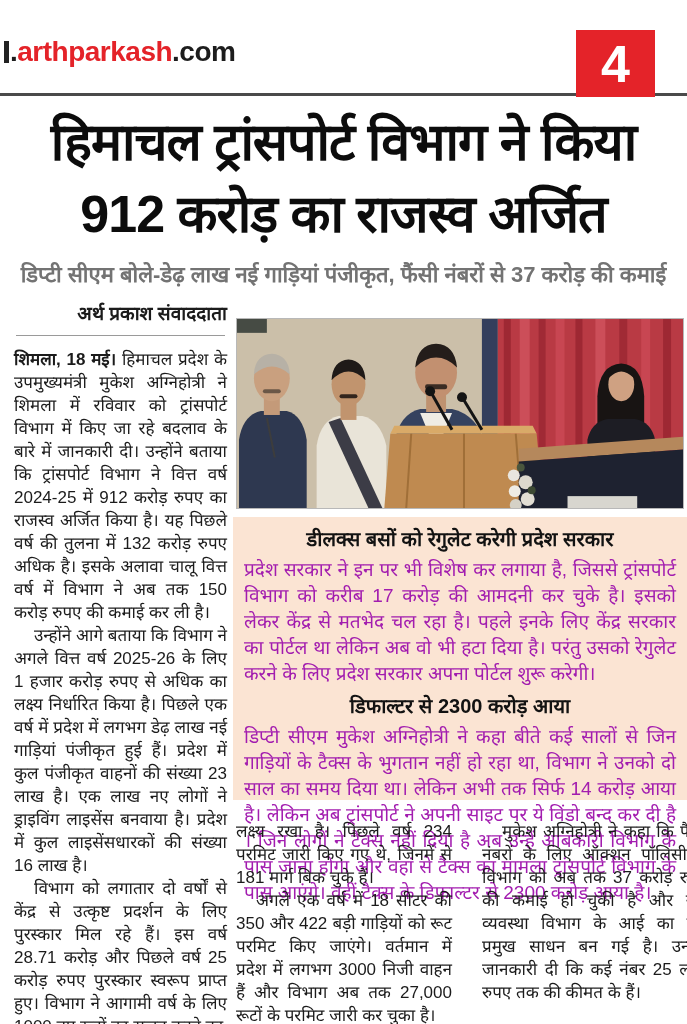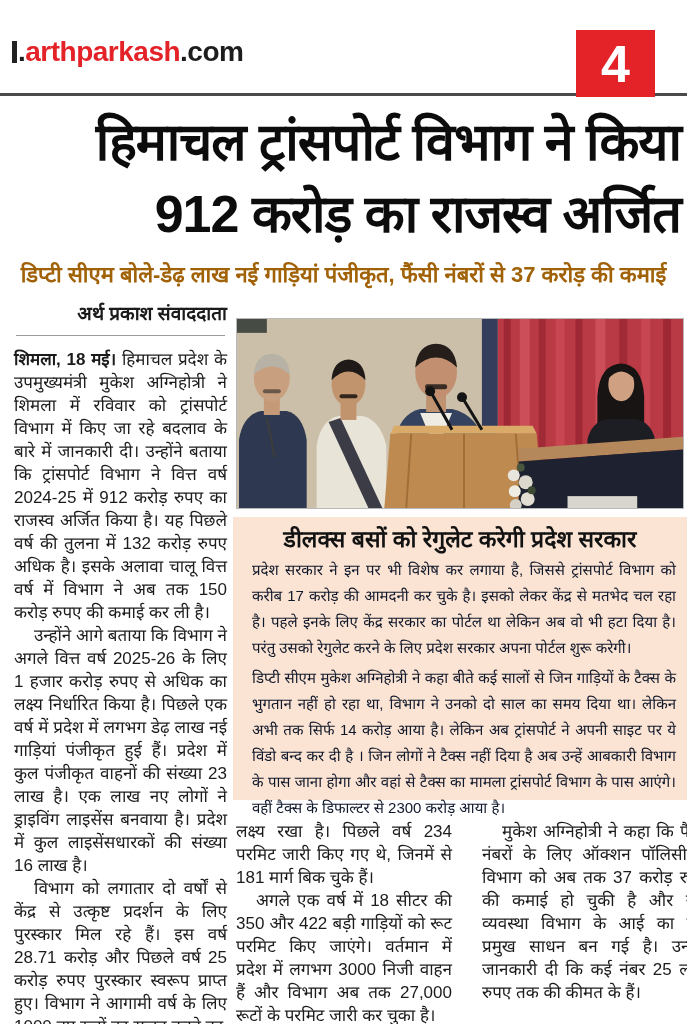--- a/index.html
+++ b/index.html
@@ -9,36 +9,36 @@
     --rule:#4a4a4a;
   }
   *{box-sizing:border-box;}
   html,body{margin:0;padding:0;}
   body{
     width:687px;height:1024px;position:relative;background:#ffffff;
     font-family:"Liberation Sans","DejaVu Sans",sans-serif;color:var(--ink);
     overflow:hidden;
   }
   
-  .masthead{position:absolute;left:12px;top:36px;font-size:28px;font-weight:bold;letter-spacing:-0.5px;white-space:nowrap;}
+  .masthead{position:absolute;left:4px;top:36px;font-size:28px;font-weight:bold;letter-spacing:-0.5px;white-space:nowrap;}
   .masthead .cut-sliver{display:inline-block;width:5px;height:22px;background:#222;vertical-align:-2px;margin-right:1px;}
   .masthead .red{color:var(--accent-red);}
   .masthead .dark{color:#1d1d1d;}
   .page-number-box{
     position:absolute;left:576px;top:30px;width:79px;height:67px;background:var(--accent-red);
     display:flex;align-items:center;justify-content:center;
     color:#fff;font-size:52px;font-weight:bold;z-index:2;
   }
   .header-rule{position:absolute;left:0;top:93px;width:687px;height:3px;background:var(--rule);}
   
-  .headline{position:absolute;left:6px;top:106px;width:675px;text-align:right;color:#0c0c0c;}
+  .headline{position:absolute;left:6px;top:106px;width:675px;text-align:center;color:#0c0c0c;}
   .headline .hl-line{font-size:52px;line-height:72px;font-weight:900;letter-spacing:-1px;}
   .subheadline{
     position:absolute;left:6px;top:260px;width:675px;text-align:center;
-    font-size:22px;font-weight:800;line-height:30px;color:#a16207;
+    font-size:22px;font-weight:800;line-height:30px;color:#737373;
   }
   
   .col{position:absolute;font-size:17px;line-height:23px;text-align:justify;color:#1b1b1b;}
   .col p{margin:0;}
   .col p.indent{text-indent:20px;}
   .col-left{left:14px;top:302px;width:213px;}
   .byline{text-align:right;font-weight:bold;font-size:19px;line-height:24px;}
   .byline-rule{border:none;border-top:1px solid #9a9a9a;margin:9px 2px 12px 2px;}
   .dateline{font-weight:bold;}
   .col-mid{left:236px;top:820px;width:216px;}
@@ -48,24 +48,24 @@
     position:absolute;left:236px;top:318px;width:448px;height:191px;
     border:1px solid #b8b8b8;overflow:hidden;background:#c9bda8;
   }
   .photo svg{display:block;width:100%;height:100%;}
   
   .highlight-box{
     position:absolute;left:233px;top:517px;width:454px;height:283px;
     background:var(--box-bg);padding:5px 11px 6px 11px;
   }
   .highlight-box h2{
-    margin:2px 0 3px 0;text-align:center;font-size:23px;line-height:30px;
+    margin:2px 0 3px 0;text-align:center;font-size:20px;line-height:30px;
     font-weight:800;color:#121212;
   }
-  .highlight-box p{margin:0 0 4px 8px;font-size:15px;line-height:26px;text-align:justify;color:#0f172a;}
+  .highlight-box p{margin:0 0 4px 0;font-size:19px;line-height:26px;text-align:justify;color:#a21caf;}
 </style>
 </head>
 <body>
 
 <div class="masthead">
   <span class="cut-sliver"></span><span class="dark">.</span><span class="red">arthparkash</span><span class="dark">.com</span>
 </div>
 <div class="page-number-box">
   <span>4</span>
 </div>
@@ -167,20 +167,21 @@
       <circle cx="280" cy="188" r="6" fill="#d5d1c6"></circle>
       <circle cx="285" cy="150" r="4" fill="#4a563d"></circle>
       <circle cx="296" cy="173" r="4" fill="#3d4a33"></circle>
     </g>
   </svg>
 </div>
 
 <div class="highlight-box">
   <h2>डीलक्स बसों को रेगुलेट करेगी प्रदेश सरकार</h2>
   <p>प्रदेश सरकार ने इन पर भी विशेष कर लगाया है, जिससे ट्रांसपोर्ट विभाग को करीब 17 करोड़ की आमदनी कर चुके है। इसको लेकर केंद्र से मतभेद चल रहा है। पहले इनके लिए केंद्र सरकार का पोर्टल था लेकिन अब वो भी हटा दिया है। परंतु उसको रेगुलेट करने के लिए प्रदेश सरकार अपना पोर्टल शुरू करेगी।</p>
+  <h2>डिफाल्टर से 2300 करोड़ आया</h2>
   <p>डिप्टी सीएम मुकेश अग्निहोत्री ने कहा बीते कई सालों से जिन गाड़ियों के टैक्स के भुगतान नहीं हो रहा था, विभाग ने उनको दो साल का समय दिया था। लेकिन अभी तक सिर्फ 14 करोड़ आया है। लेकिन अब ट्रांसपोर्ट ने अपनी साइट पर ये विंडो बन्द कर दी है । जिन लोगों ने टैक्स नहीं दिया है अब उन्हें आबकारी विभाग के पास जाना होगा और वहां से टैक्स का मामला ट्रांसपोर्ट विभाग के पास आएंगे। वहीं टैक्स के डिफाल्टर से 2300 करोड़ आया है।</p>
 </div>
 
 <div class="col col-mid">
   <p>लक्ष्य रखा है। पिछले वर्ष 234 परमिट जारी किए गए थे, जिनमें से 181 मार्ग बिक चुके हैं।</p>
   <p class="indent">अगले एक वर्ष में 18 सीटर की 350 और 422 बड़ी गाड़ियों को रूट परमिट किए जाएंगे। वर्तमान में प्रदेश में लगभग 3000 निजी वाहन हैं और विभाग अब तक 27,000 रूटों के परमिट जारी कर चुका है।</p>
 </div>
 <div class="col col-right">
   <p class="indent">मुकेश अग्निहोत्री ने कहा कि फैंसी नंबरों के लिए ऑक्शन पॉलिसी से विभाग को अब तक 37 करोड़ रुपए की कमाई हो चुकी है और यहां व्यवस्था विभाग के आई का एक प्रमुख साधन बन गई है। उन्होंने जानकारी दी कि कई नंबर 25 लाख रुपए तक की कीमत के हैं।</p>
 </div>

